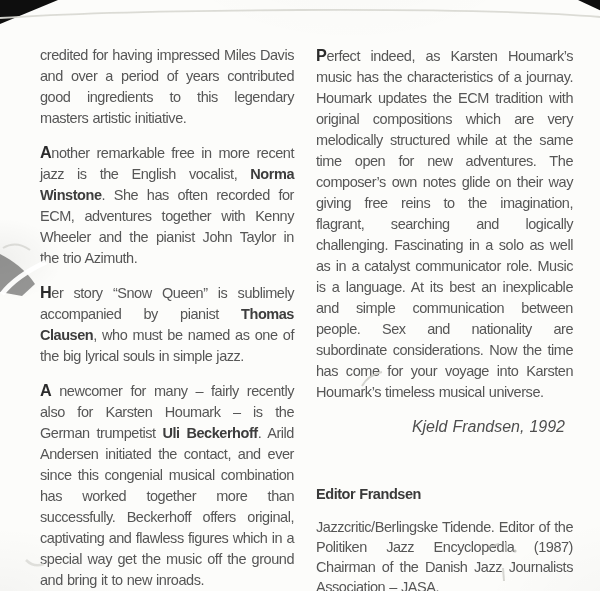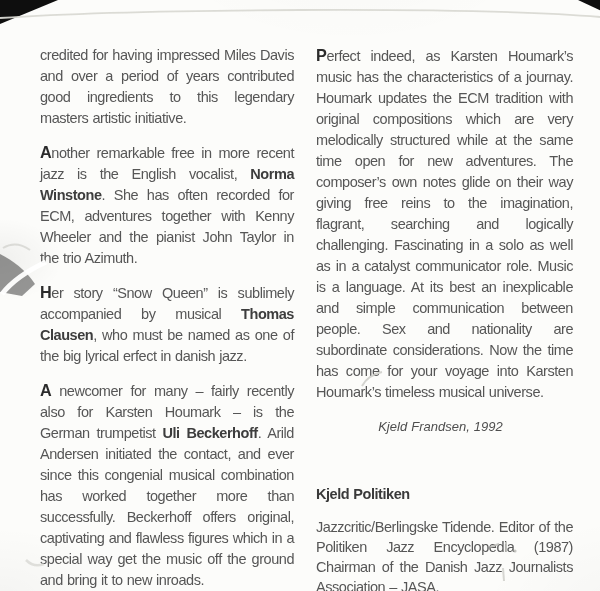--- a/index.html
+++ b/index.html
@@ -23,21 +23,21 @@
   .corner.tr{right:0;width:58px;height:27px;clip-path:polygon(0 0,100% 0,100% 100%);}
   .edge-line{position:absolute;left:0;top:0;pointer-events:none;}
   .col{position:absolute;top:45px;text-align:justify;font-size:14.5px;
        letter-spacing:-0.45px;line-height:21px;word-spacing:0.5px;}
   .col-left{left:40px;width:254px;}
   .col-right{left:316px;width:257px;}
   .col p{margin:0 0 13px 0;}
   .b{font-weight:700;color:#3d3d3d;}
   .lead{font-weight:700;color:#2b2b2b;font-size:1.12em;}
   .signature{
-    text-align:center;font-style:italic;font-size:13px;color:#4e4e4e;
+    text-align:right;font-style:italic;font-size:16px;color:#4e4e4e;
     padding-right:8px;margin:7px 0 0 0;letter-spacing:0;
   }
   .bio{margin-top:47px;line-height:20px;}
   .bio-name{font-weight:700;color:#3a3a3a;margin:0;}
   .bio-text{margin:0;text-align:justify;}
   .artifact{position:absolute;pointer-events:none;}
 </style>
 </head>
 <body>
 
@@ -45,29 +45,29 @@
 
   <div class="corner tl artifact"></div>
   <div class="corner tr artifact"></div>
   <svg class="edge-line artifact" width="600" height="34" viewBox="0 0 600 34">
     <path d="M0,18 C130,9 470,6 600,17" fill="none" stroke="#d9d9d3" stroke-width="1.8" opacity="0.95"></path>
   </svg>
 
   <div class="col col-left">
     <p><span>credited for having impressed Miles Davis and over a period of years contributed good ingredients to this legendary masters artistic initiative.</span></p>
     <p><span class="lead">A</span><span>nother remarkable free in more recent jazz is the English vocalist, </span><span class="b">Norma Winstone</span><span>. She has often recorded for ECM, adventures together with Kenny Wheeler and the pianist John Taylor in the trio Azimuth.</span></p>
-    <p><span class="lead">H</span><span>er story “Snow Queen” is sublimely accompanied by musical </span><span class="b">Thomas Clausen</span><span>, who must be named as one of the big lyrical erfect in danish jazz.</span></p>
+    <p><span class="lead">H</span><span>er story “Snow Queen” is sublimely accompanied by pianist </span><span class="b">Thomas Clausen</span><span>, who must be named as one of the big lyrical souls in simple jazz.</span></p>
     <p><span class="lead">A</span><span> newcomer for many – fairly recently also for Karsten Houmark – is the German trumpetist </span><span class="b">Uli Beckerhoff</span><span>. Arild Andersen initiated the contact, and ever since this congenial musical combination has worked together more than successfully. Beckerhoff offers original, captivating and flawless figures which in a special way get the music off the ground and bring it to new inroads.</span></p>
   </div>
 
   <div class="col col-right">
     <p><span class="lead">P</span><span>erfect indeed, as Karsten Houmark’s music has the characteristics of a journay. Houmark updates the ECM tradition with original compositions which are very melodically structured while at the same time open for new adventures. The composer’s own notes glide on their way giving free reins to the imagination, flagrant, searching and logically challenging. Fascinating in a solo as well as in a catalyst communicator role. Music is a language. At its best an inexplicable and simple communication between people. Sex and nationality are subordinate considerations. Now the time has come for your voyage into Karsten Houmark’s timeless musical universe.</span></p>
     <p class="signature">Kjeld Frandsen, 1992</p>
     <div class="bio">
-      <p class="bio-name">Kjeld Politiken</p>
+      <p class="bio-name">Editor Frandsen</p>
       <p class="bio-text">Jazzcritic/Berlingske Tidende. Editor of the Politiken Jazz Encyclopedia (1987) Chairman of the Danish Jazz Journalists Association – JASA.</p>
     </div>
   </div>
 
   <svg class="artifact" style="left:0;top:238;" x="0" width="52" height="62" viewBox="0 0 52 62">
     <path d="M0,16 C12,22 26,32 35,46 L22,58 L0,54 Z" fill="#2f2f2f" opacity="0.5"></path>
     <path d="M2,56 Q16,38 46,24" fill="none" stroke="#ffffff" stroke-width="5" opacity="0.95"></path>
     <path d="M3,10 Q16,2 30,12" fill="none" stroke="#c4c4bf" stroke-width="2" opacity="0.55"></path>
   </svg>
   <svg class="artifact" style="left:360px;top:370px;" width="26" height="22" viewBox="0 0 26 22">

